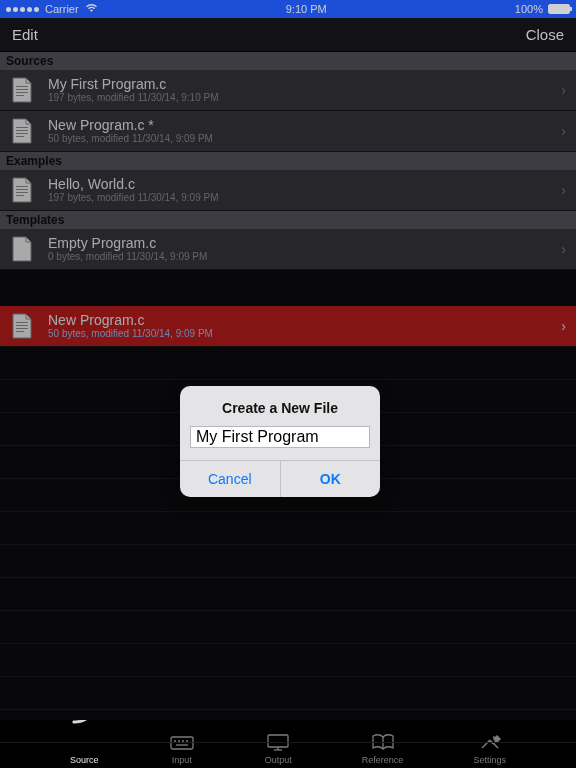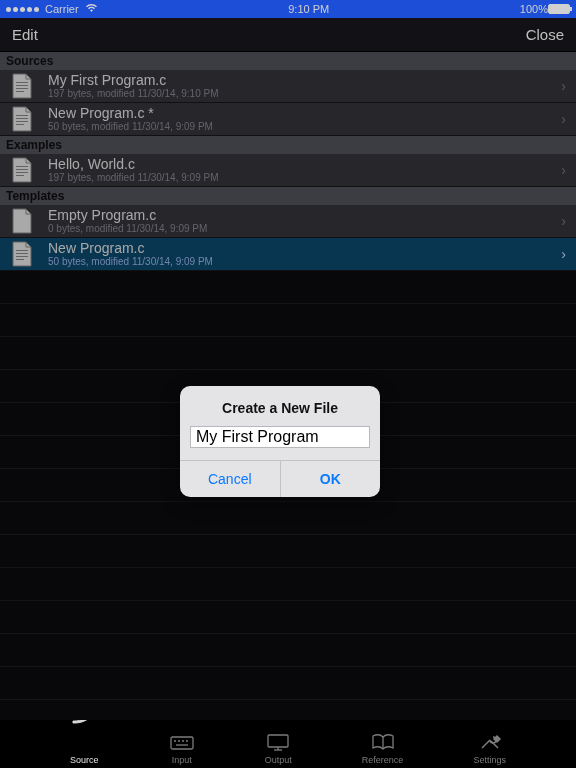--- a/index.html
+++ b/index.html
@@ -3,34 +3,34 @@
 <meta charset="utf-8">
 <style>
 * { margin: 0; padding: 0; box-sizing: border-box; font-family: -apple-system, "Helvetica Neue", Helvetica, Arial, sans-serif; }
 html, body { width: 576px; height: 768px; overflow: hidden; background: #0d0d0f; }
 
 
 .status-bar { height: 18px; background: #1d4ed8; color: #d0d0d0; font-size: 11px; display: flex; align-items: center; justify-content: space-between; padding: 0 6px; }
 .status-left { display: flex; align-items: center; gap: 6px; }
 .signal { display: flex; align-items: center; gap: 2px; }
 .dot { width: 5px; height: 5px; border-radius: 50%; background: #d0d0d0; }
-.status-right { display: flex; align-items: center; }
+.status-right { display: flex; align-items: center; gap: 5px; }
 .battery { width: 22px; height: 10px; border: 1px solid #d0d0d0; border-radius: 2px; position: relative; }
 .battery::after { content: ""; position: absolute; right: -3px; top: 2px; width: 2px; height: 4px; background: #d0d0d0; }
 .battery-fill { background: #d0d0d0; height: 100%; width: 100%; }
 
 
 .nav-bar { height: 34px; background: #121216; color: #c4c4c4; display: flex; align-items: center; justify-content: space-between; padding: 0 12px; font-size: 15px; border-bottom: 1px solid #000; }
 .nav-btn { color: #c0c0c0; }
 
 
 .list-area { position: relative; height: 668px; background: #0c0c0e; }
 .section-header { height: 18px; background: #54545d; color: #0f0f11; font-size: 12px; font-weight: 700; line-height: 18px; padding-left: 6px; }
-.row { height: 33px; background: #35353c; border-bottom: 1px solid #18181c; display: flex; align-items: center; padding: 0 8px 0 6px; position: relative; }
-.row.selected { background: #0c4a6e; }
+.row { height: 41px; background: #35353c; border-bottom: 1px solid #18181c; display: flex; align-items: center; padding: 0 8px 0 6px; position: relative; }
+.row.selected { background: #b91c1c; margin-top: 36px; }
 .row .doc-icon { width: 32px; height: 28px; display: flex; align-items: center; justify-content: center; margin-right: 10px; }
 .doc-icon svg { width: 22px; height: 26px; }
 .row-text { display: flex; flex-direction: column; justify-content: center; line-height: 1.1; }
 .row-title { color: #e8e8e8; font-size: 14px; }
 .row-sub { color: #8a8a94; font-size: 10px; }
 .row.selected .row-sub { color: #9fb9f0; }
 .chevron { position: absolute; right: 10px; color: #7a7a82; font-size: 14px; }
 .row.selected .chevron { color: #cfe0ff; }
 
 .empty-rows .erow { height: 33px; border-bottom: 1px solid #1c1c20; }

